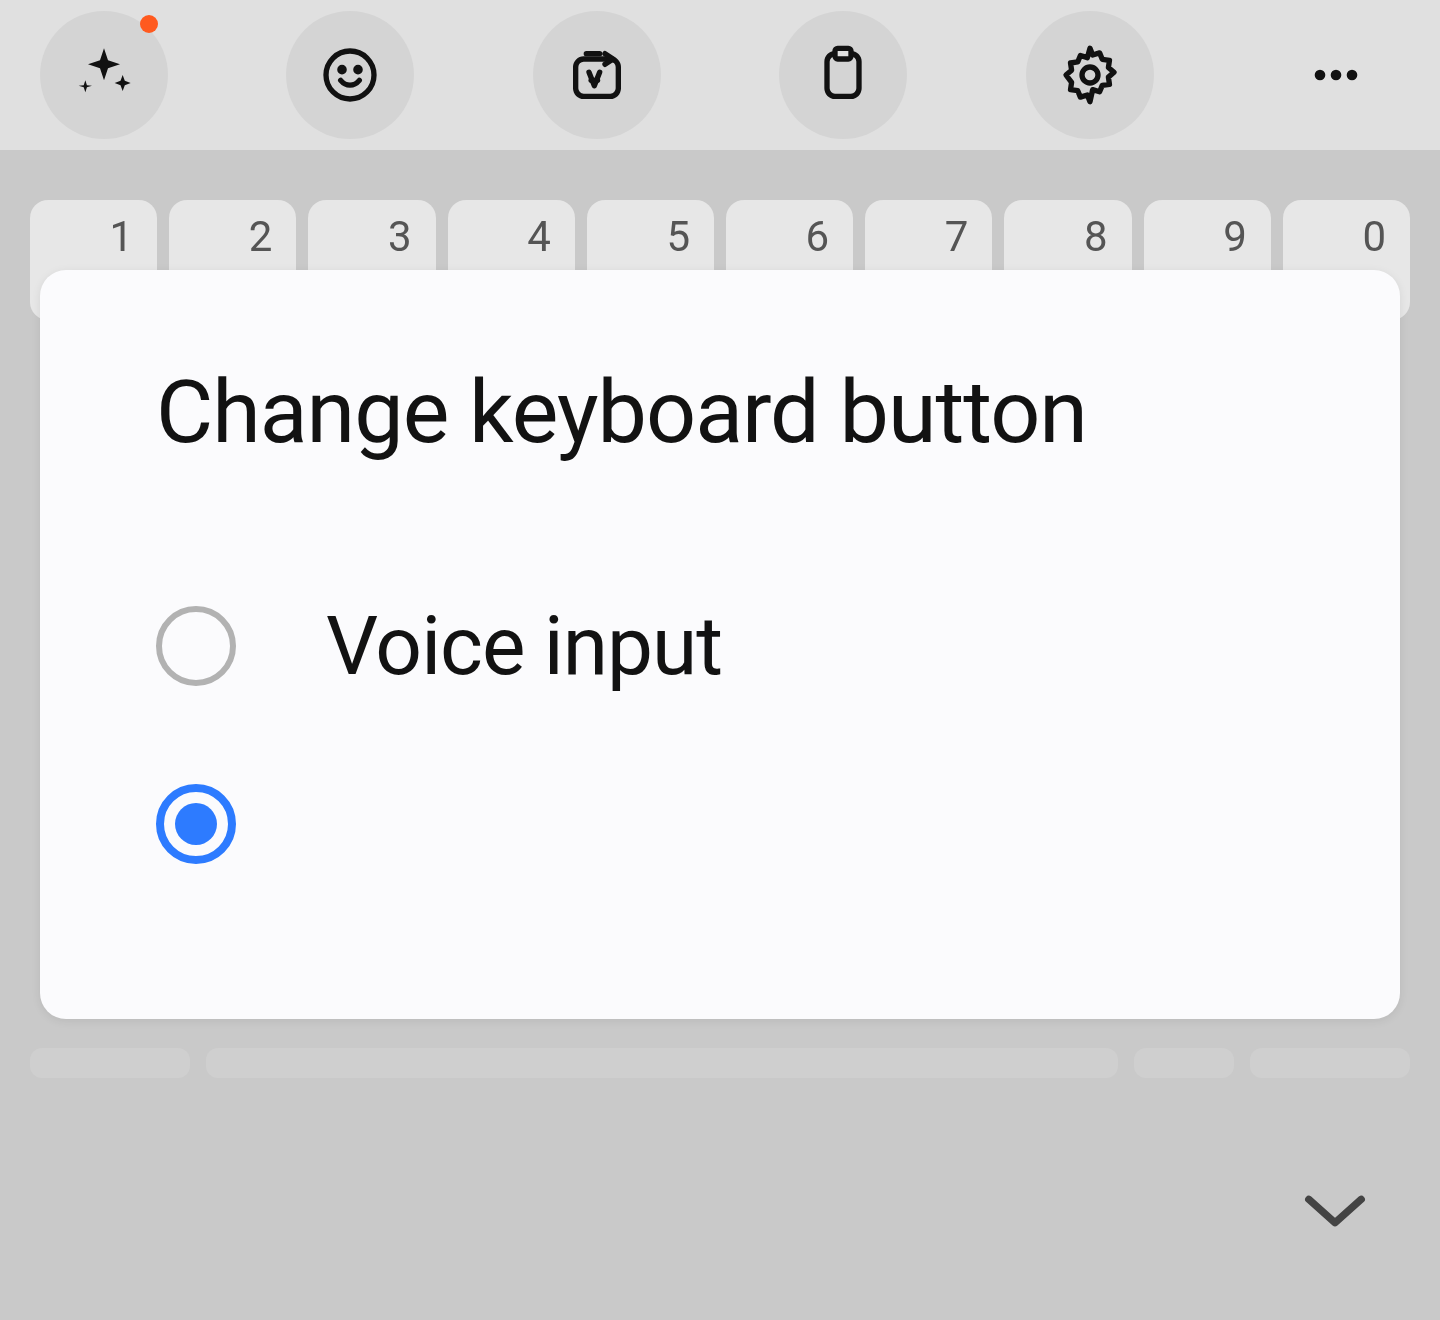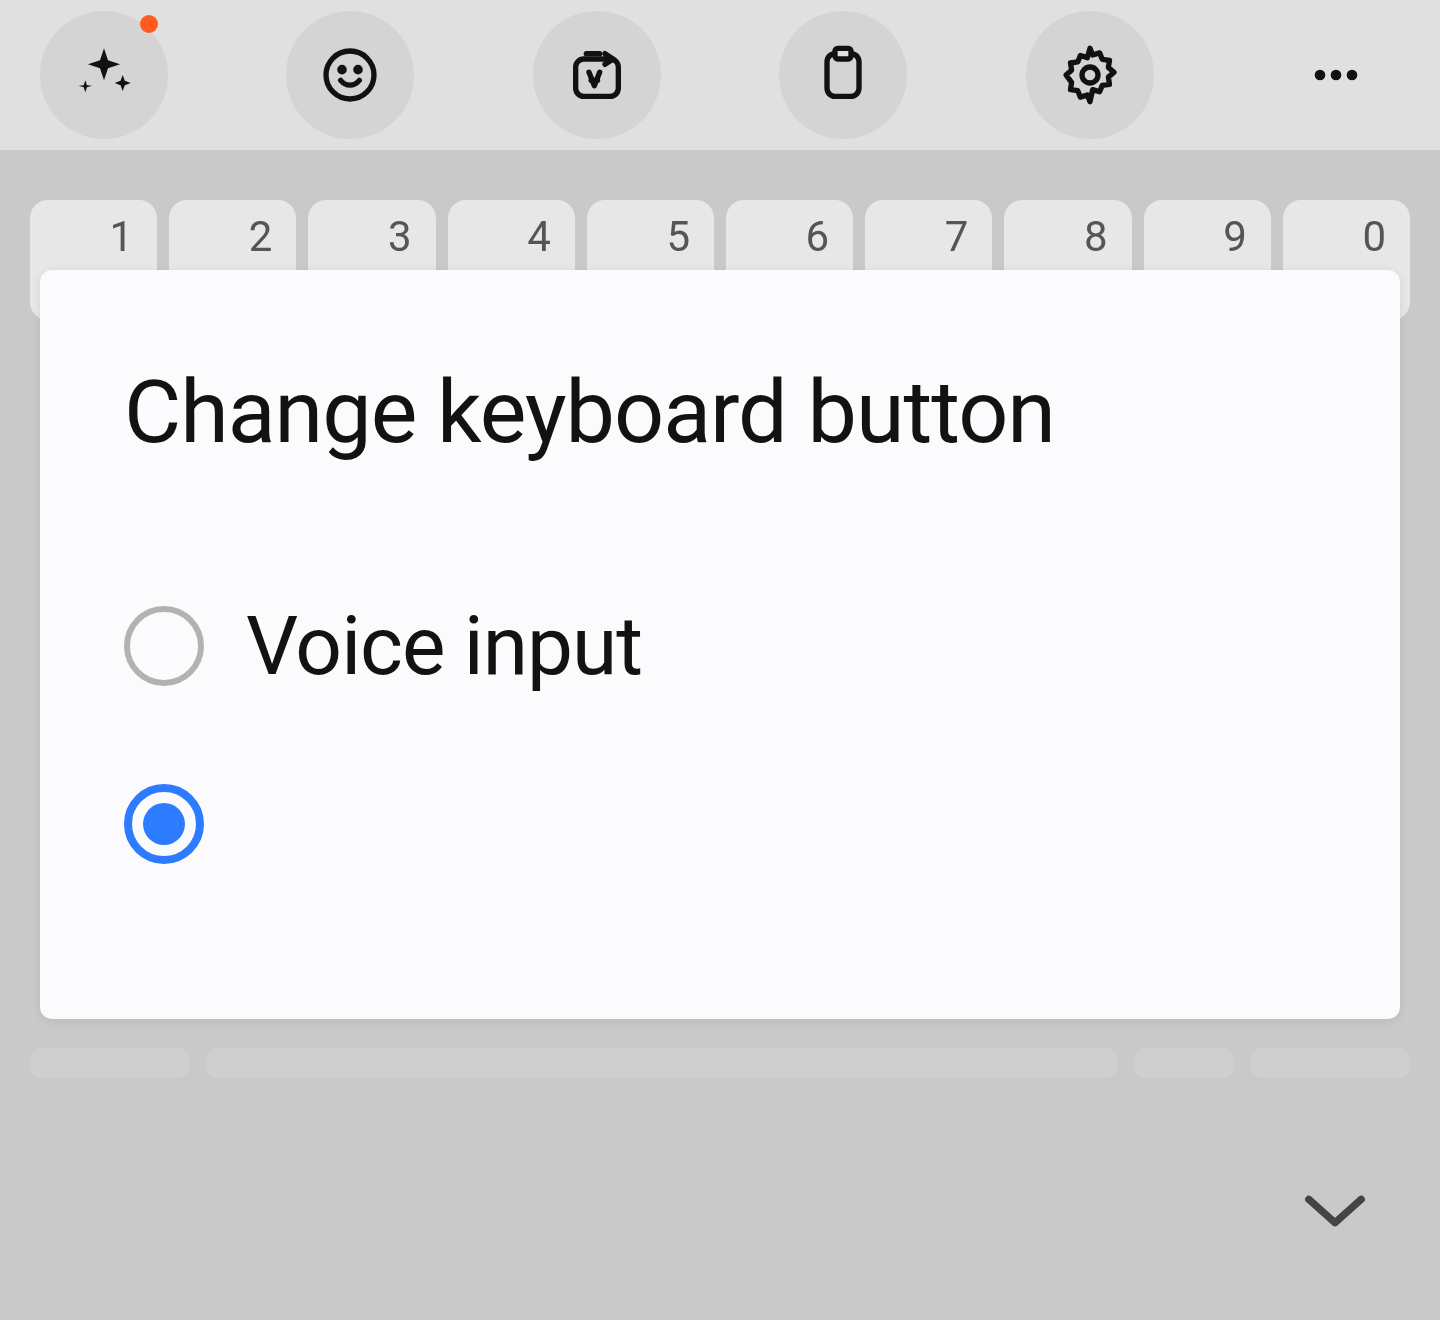--- a/index.html
+++ b/index.html
@@ -76,35 +76,35 @@
     bottom: 80px;
   }
   .dismiss svg { width: 70px; height: 50px; }
 
   
   .modal {
     position: absolute;
     left: 40px; right: 40px;
     top: 270px;
     background: #fbfbfd;
-    border-radius: 12px;
-    padding: 90px 100px 110px 84px;
+    border-radius: 26px;
+    padding: 90px 100px 110px 116px;
     box-shadow: 0 2px 10px rgba(0,0,0,0.08);
   }
   .modal-title {
     font-size: 88px;
     font-weight: 400;
     color: #121212;
     letter-spacing: -1px;
     margin-bottom: 90px;
   }
   .option {
     display: flex;
     align-items: center;
-    gap: 42px;
+    gap: 90px;
     padding: 45px 0;
   }
   .radio {
     width: 80px; height: 80px;
     border-radius: 50%;
     border: 6px solid #b2b2b2;
     display: flex; align-items: center; justify-content: center;
     flex-shrink: 0;
   }
   .radio.selected {

